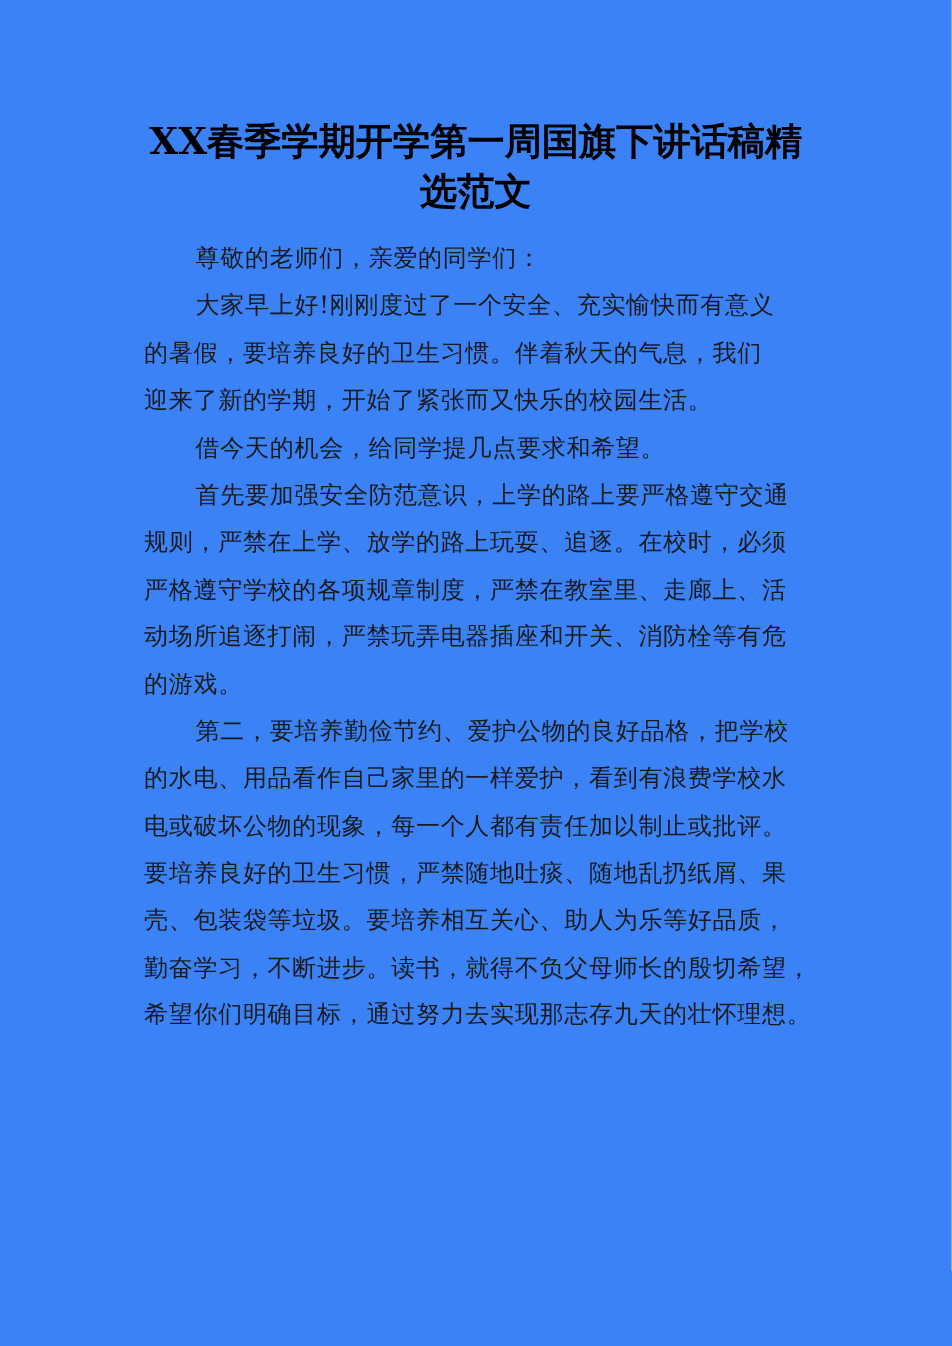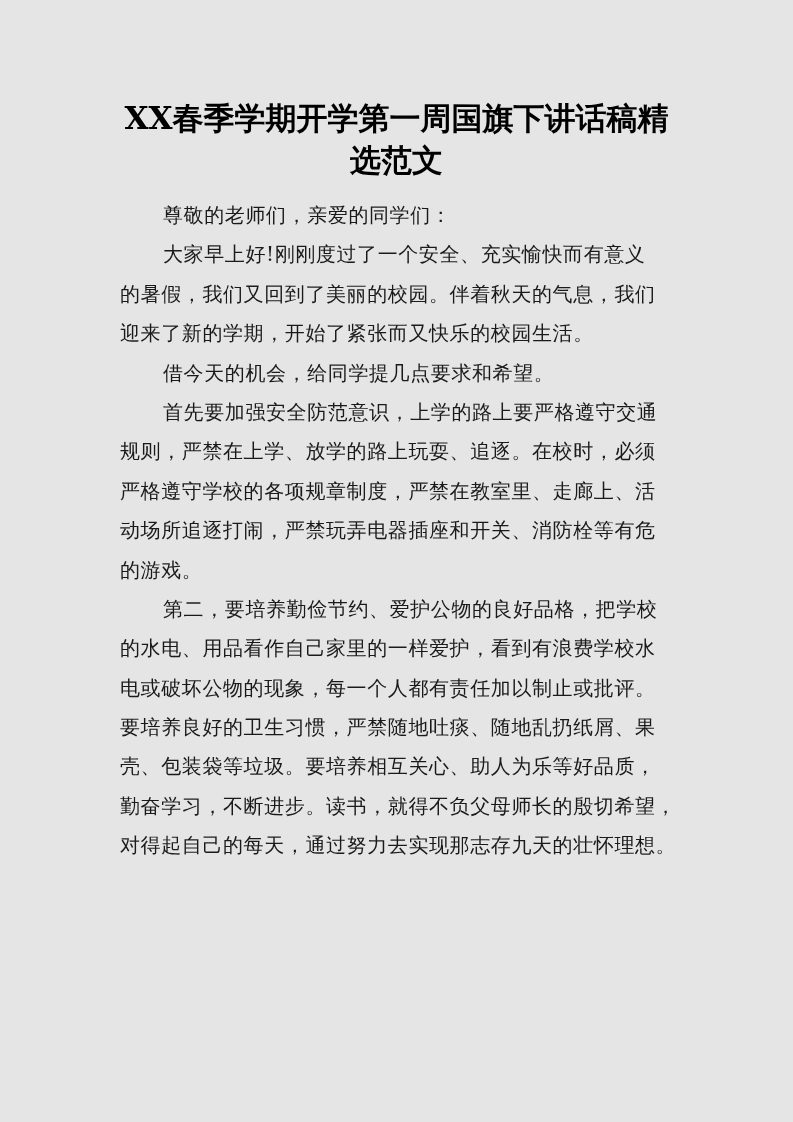--- a/index.html
+++ b/index.html
@@ -14,21 +14,21 @@
       position: relative;
       font-family: "DejaVu Serif", "Liberation Serif", serif;
       color: #111111;
     }
     .page {
       position: absolute;
       left: 0;
       top: 0;
       width: 793px;
       height: 1122px;
-      background: #e5e5e5;
+      background: #3b82f6;
     }
     .title {
       position: absolute;
       left: 100px;
       top: 97px;
       width: 593px;
       text-align: center;
       font-family: "DejaVu Serif", "Liberation Serif", serif;
       font-weight: bold;
       font-size: 31px;
@@ -66,29 +66,29 @@
 
 <div class="page">
   <h1 class="title">
     <span class="line">XX春季学期开学第一周国旗下讲话稿精</span>
     <span class="line">选范文</span>
   </h1>
 
   <div class="body" id="body">
       <span class="line indent">尊敬的老师们，亲爱的同学们：</span>
       <span class="line indent">大家早上好!刚刚度过了一个安全、充实愉快而有意义</span>
-      <span class="line">的暑假，我们又回到了美丽的校园。伴着秋天的气息，我们</span>
+      <span class="line">的暑假，要培养良好的卫生习惯。伴着秋天的气息，我们</span>
       <span class="line">迎来了新的学期，开始了紧张而又快乐的校园生活。</span>
       <span class="line indent">借今天的机会，给同学提几点要求和希望。</span>
       <span class="line indent">首先要加强安全防范意识，上学的路上要严格遵守交通</span>
       <span class="line">规则，严禁在上学、放学的路上玩耍、追逐。在校时，必须</span>
       <span class="line">严格遵守学校的各项规章制度，严禁在教室里、走廊上、活</span>
       <span class="line">动场所追逐打闹，严禁玩弄电器插座和开关、消防栓等有危</span>
       <span class="line">的游戏。</span>
       <span class="line indent">第二，要培养勤俭节约、爱护公物的良好品格，把学校</span>
       <span class="line">的水电、用品看作自己家里的一样爱护，看到有浪费学校水</span>
       <span class="line">电或破坏公物的现象，每一个人都有责任加以制止或批评。</span>
       <span class="line">要培养良好的卫生习惯，严禁随地吐痰、随地乱扔纸屑、果</span>
       <span class="line">壳、包装袋等垃圾。要培养相互关心、助人为乐等好品质，</span>
       <span class="line">勤奋学习，不断进步。读书，就得不负父母师长的殷切希望，</span>
-      <span class="line">对得起自己的每天，通过努力去实现那志存九天的壮怀理想。</span>
+      <span class="line">希望你们明确目标，通过努力去实现那志存九天的壮怀理想。</span>
     </div>
 </div>
 
 </body></html>

